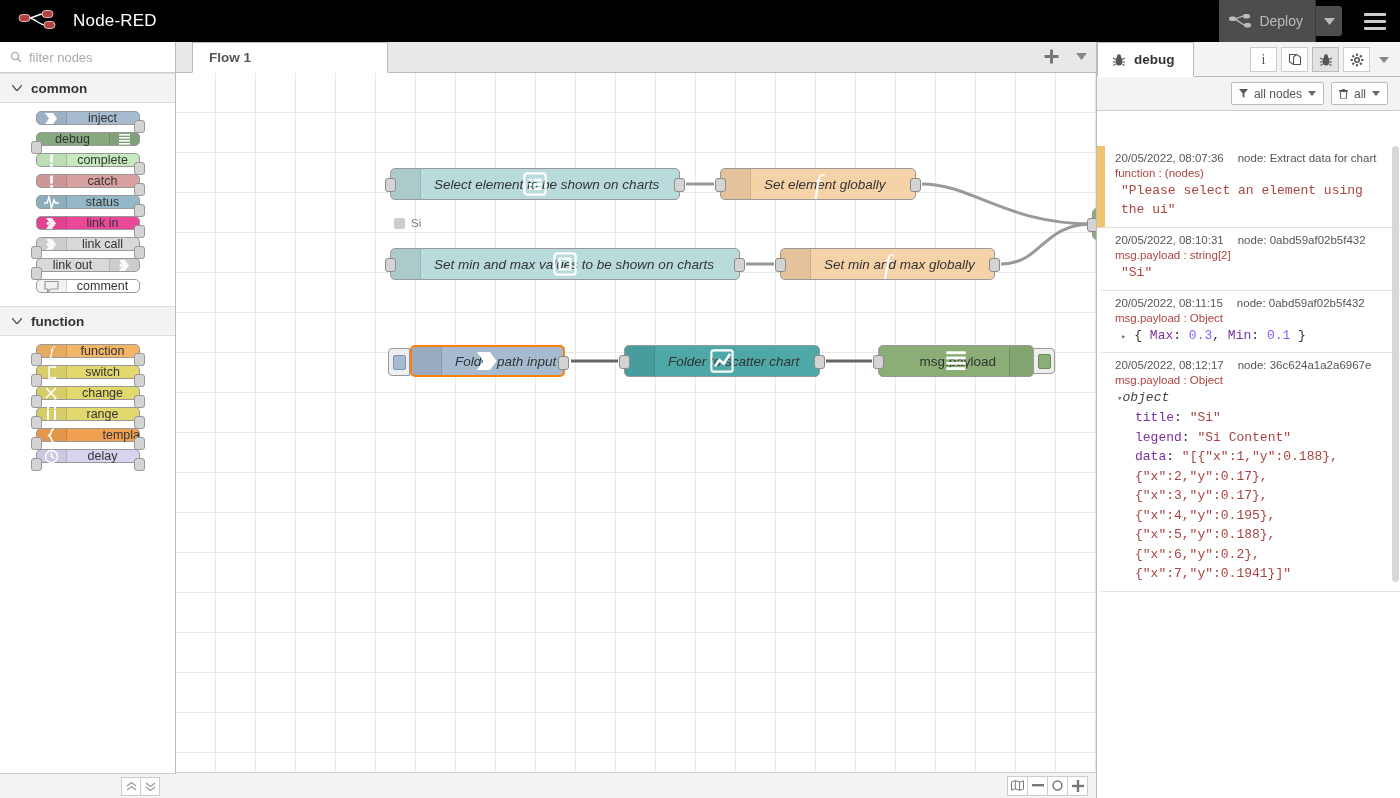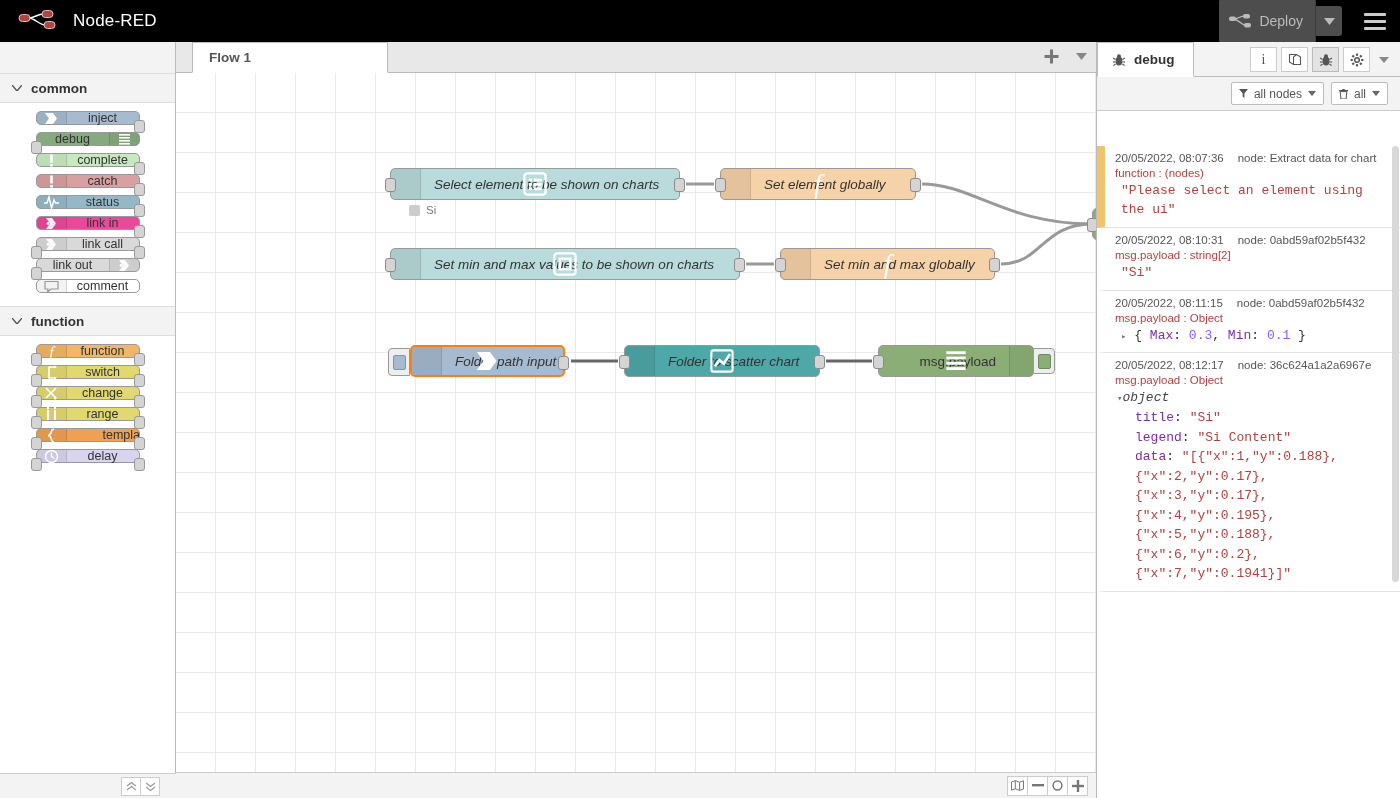--- a/index.html
+++ b/index.html
@@ -133,22 +133,22 @@
     background: #eee; border: 1px solid #999; border-radius: 0 4px 4px 0;
     display: flex; align-items: center; justify-content: center;
   }
   .fn-btn i { width: 13px; height: 15px; background: #8bae76; border: 1px solid #6d8c5c; border-radius: 2px; display:block; }
   .fport {
     position: absolute; width: 11px; height: 14px; background: #d4d4d4;
     border: 1px solid #8c8c8c; border-radius: 3px; top: 9px;
   }
   .fport.in { left: -6px; } .fport.out { right: -6px; }
   .node-status {
-    position: absolute; left: 3px; top: 35px; display: flex; align-items: center; gap: 6px;
-    font-size: 11.5px; color: #777; white-space: nowrap; margin-left: 15px;
+    position: absolute; left: 3px; top: 48px; display: flex; align-items: center; gap: 6px;
+    font-size: 11.5px; color: #777; white-space: nowrap;
   }
   .status-dot { width: 11px; height: 11px; background: #ccc; border-radius: 2px; display:block; }
 
   .canvas-footer {
     position: absolute; bottom: 0; left: 0; right: 0; height: 26px;
     background: #f3f3f3; border-top: 1px solid #ccc; display: flex; align-items: center;
     justify-content: flex-end; padding-right: 8px;
   }
   .zbtn {
     width: 21px; height: 20px; border: 1px solid #ccc; background: #fff;
@@ -251,20 +251,27 @@
       </div>
       <div class="hamburger">
         <i></i>
           <i></i>
           <i></i>
       </div>
     </div>
   </div>
 
   <div class="palette">
+    <div class="palette-search">
+      <svg width="12" height="12" viewBox="0 0 12 12">
+        <circle cx="5" cy="5" r="3.6" fill="none" stroke="#aaa" stroke-width="1.3"></circle>
+        <line x1="7.7" y1="7.7" x2="11" y2="11" stroke="#aaa" stroke-width="1.4"></line>
+      </svg>
+      <span class="ph">filter nodes</span>
+    </div>
     <div class="palette-scroll" id="palette-cats">
         <div class="cat-header">
           <svg width="10" height="6" viewBox="0 0 10 6">
             <path d="M0 0 L5 6 L10 0" fill="none" stroke="#555" stroke-width="1.4"></path>
           </svg>
                  <span>common</span>
         </div>
         <div class="cat-body">
           <div class="pnode" style="background: rgb(166, 187, 207);">
             <span class="pn-icon">

